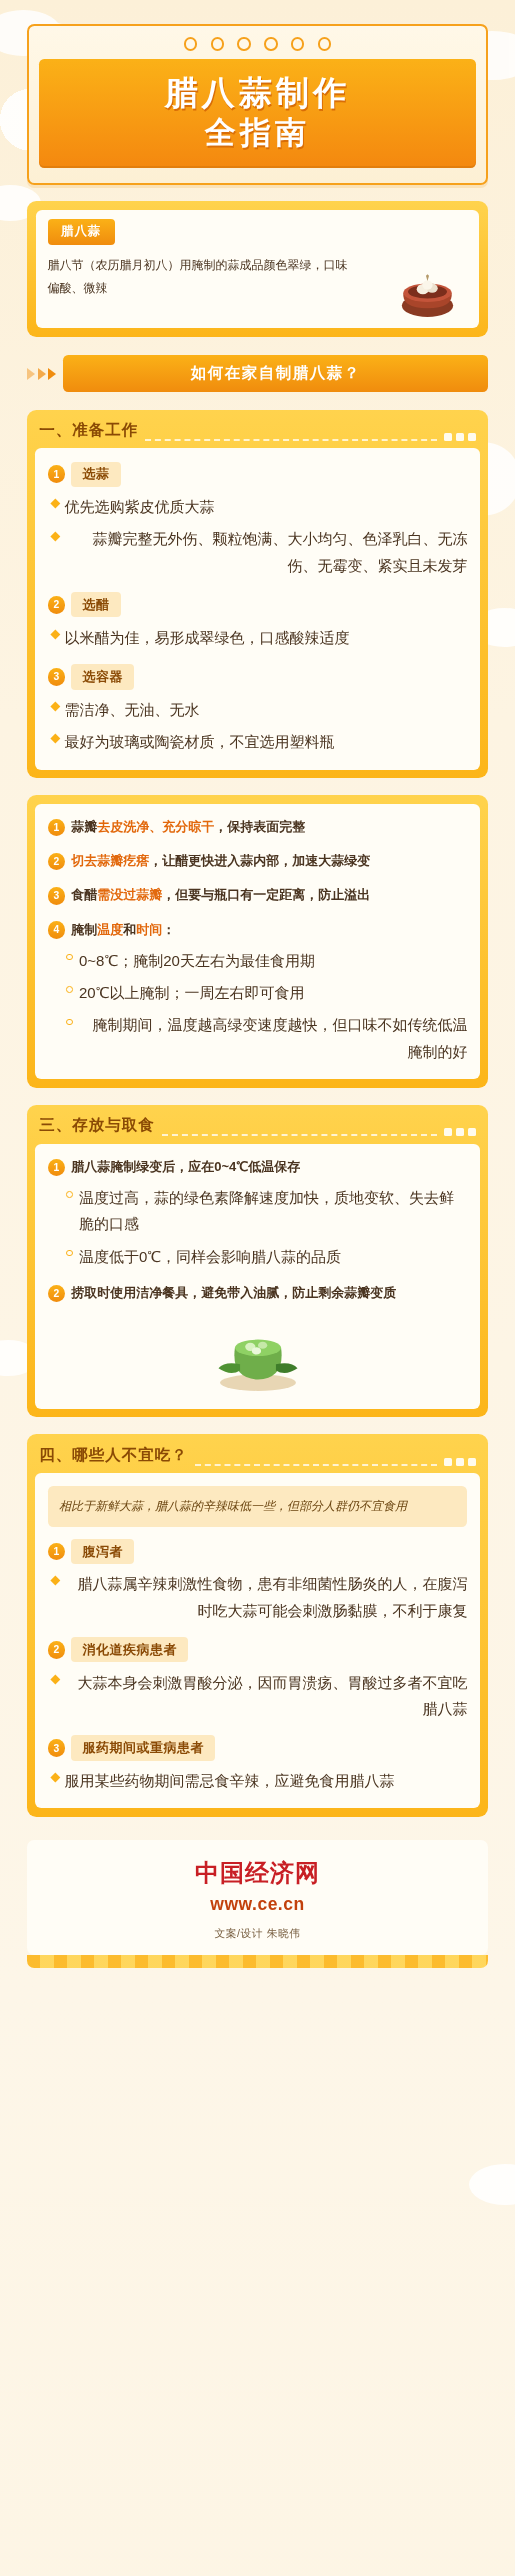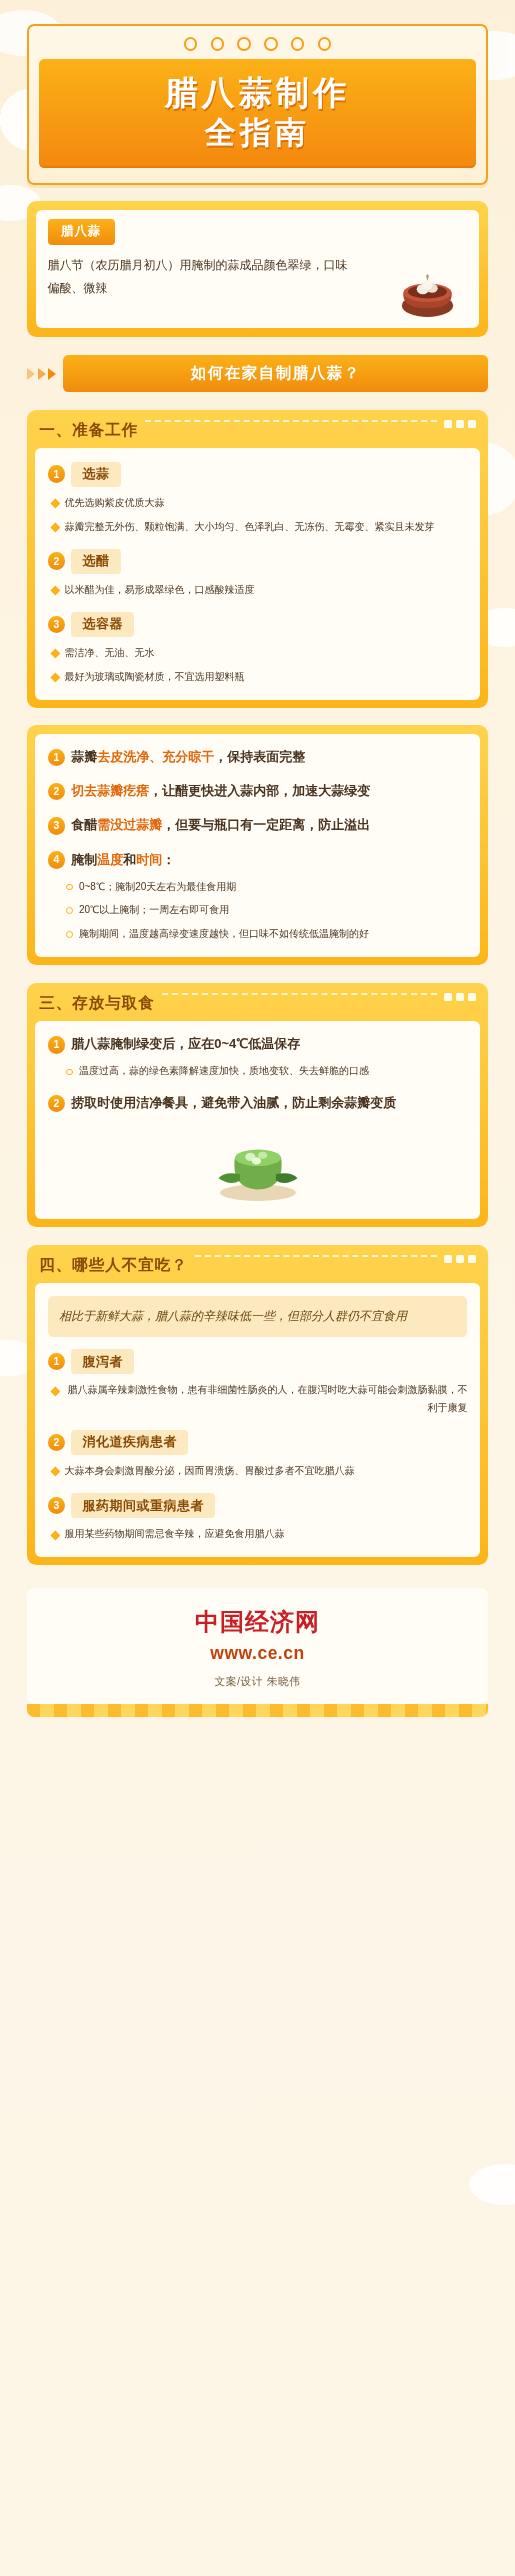--- a/index.html
+++ b/index.html
@@ -154,21 +154,21 @@
   .section {
     margin: 17.5px 27px 0 27px;
     background: linear-gradient(180deg, #ffd34d 0%, #fcb519 100%);
     border-radius: 9.3px;
     padding: 8.2px;
     position: relative;
     z-index: 2;
   }
   .section-head {
     display: flex;
-    align-items: flex-start;
+    align-items: flex-end;
     gap: 7.2px;
     padding: 2.1px 4.1px 7.2px 4.1px;
   }
   .section-head .sh-title {
     color: #8a4a05;
     font-size: 15.5px;
     font-weight: bold;
     letter-spacing: 1px;
     white-space: nowrap;
   }
@@ -224,21 +224,21 @@
     font-size: 13px;
     font-weight: bold;
     line-height: 1.6;
     flex: 1;
   }
   .nb-title-plain .hl { color: #e2680c; }
   .bullets { padding-left: 4.1px; }
   .bullet {
     display: flex;
     gap: 6.2px;
-    font-size: 10px;
+    font-size: 15px;
     line-height: 1.75;
     color: #4a3420;
     margin-bottom: 6.2px;
   }
   .bullet:last-child { margin-bottom: 0; text-align: right; }
   .dot-dia {
     flex: 0 0 auto;
     width: 6.7px; height: 6.7px;
     background: #fbb117;
     transform: rotate(45deg);
@@ -477,20 +477,24 @@
           <div class="numblock">
             <div class="nb-head">
               <span class="nb-circle">1</span>
               <span class="nb-title-plain">腊八蒜腌制绿变后，应在0~4℃低温保存</span>
             </div>
             <div class="bullets sub-bullets">
               <div class="bullet">
                 <span class="dot-ring"></span>
                 <span>温度过高，蒜的绿色素降解速度加快，质地变软、失去鲜脆的口感</span>
               </div>
+              <div class="bullet">
+                <span class="dot-ring"></span>
+                <span>温度低于0℃，同样会影响腊八蒜的品质</span>
+              </div>
             </div>
           </div>
           <div class="numblock">
             <div class="nb-head">
               <span class="nb-circle">2</span>
               <span class="nb-title-plain">捞取时使用洁净餐具，避免带入油腻，防止剩余蒜瓣变质</span>
             </div>
           </div>
           <svg class="rice-img" viewBox="0 0 230 150">
             <ellipse cx="115" cy="128" rx="74" ry="16" fill="#e8d6b4"></ellipse>

